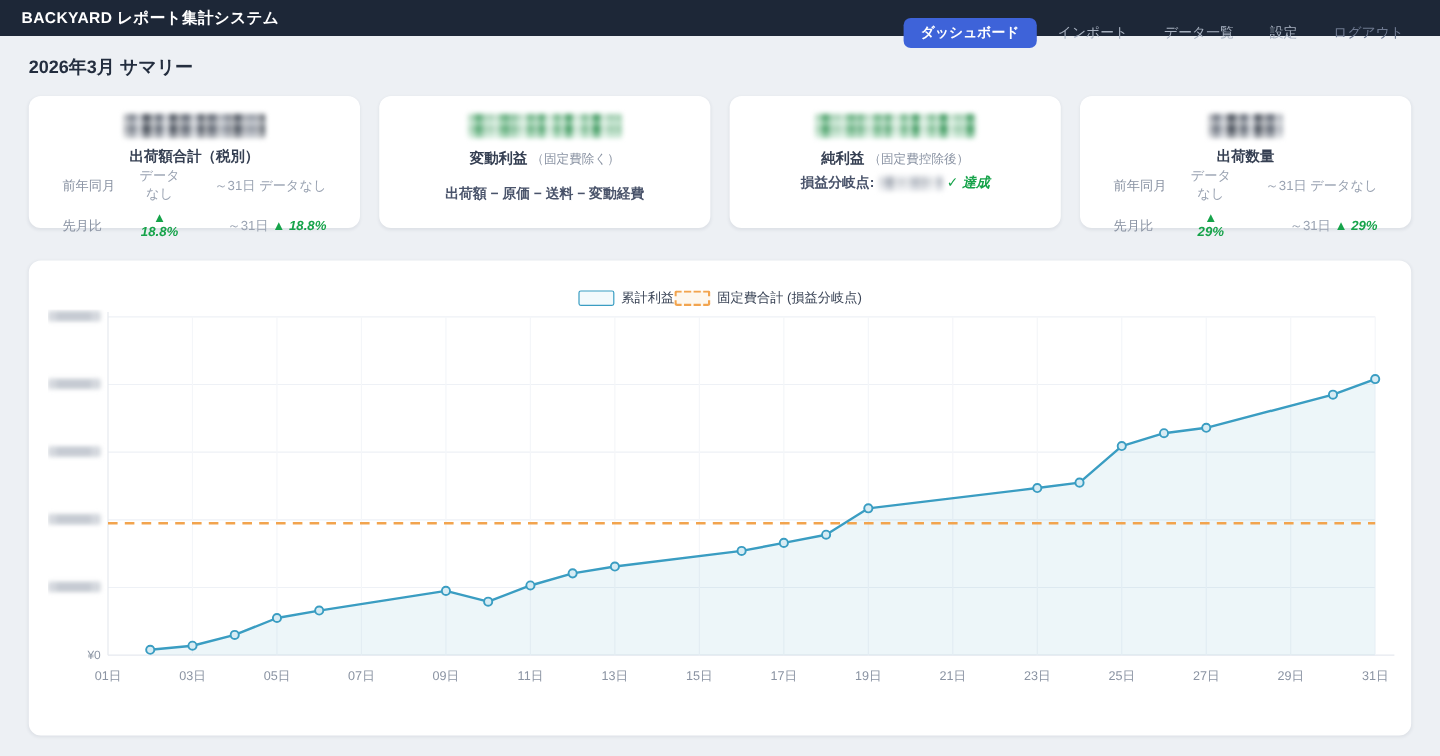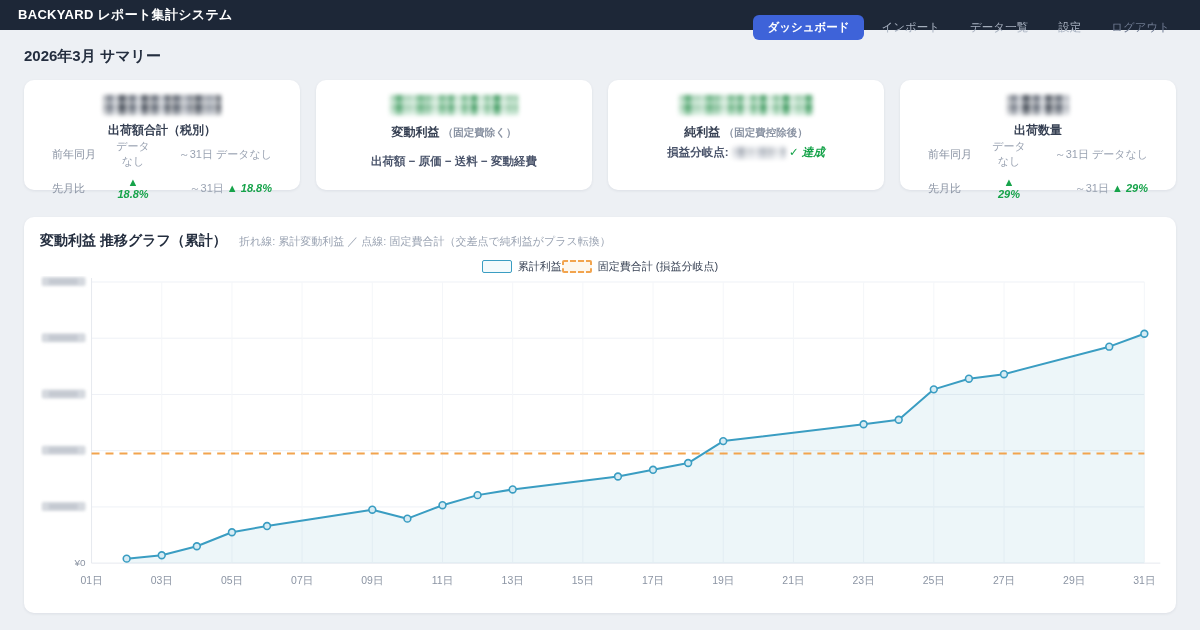--- a/index.html
+++ b/index.html
@@ -22,21 +22,21 @@
   
   main { padding:0 24px; }
   .page-heading { font-size:15px; font-weight:bold; color:#242e3f; margin:17px 0 14px; }
   .cards { display:grid; grid-template-columns:repeat(4,1fr); gap:16px; }
   .card {
     background:#fff; border-radius:10px; padding:12px 28px; height:110px;
     box-shadow:0 1px 3px rgba(25,35,60,.08); display:flex; flex-direction:column;
   }
   .card-value { text-align:center; height:22px; margin-top:3px; }
   .card-label { text-align:center; font-size:12px; font-weight:bold; color:#353f52; margin-top:7px; }
-  .card-label .sub { font-weight:bold; color:#8a93a3; font-size:10.5px;margin-top:36px; }
+  .card-label .sub { font-weight:normal; color:#8a93a3; font-size:10.5px;margin-top:36px; }
   .card-rows { margin-top:auto; display:flex; flex-direction:column; gap:7px; font-size:11px; padding-bottom:2px; }
   .crow { display:flex; align-items:center; }
   .cl { color:#8a93a3; width:64px; }
   .cc { flex:1; text-align:center; }
   .cr { width:122px; text-align:right; }
   .muted { color:#9aa3b2; }
   .green { color:#16a34a; font-weight:bold;font-style:italic; }
   .formula { margin-top:13px; text-align:center; font-size:11.5px; color:#49536a; font-weight:bold; }
   .kv { margin-top:5px; text-align:center; font-size:11.5px; color:#49536a; font-weight:bold; }
   .kv:first-of-type { margin-top:12px; }
@@ -143,24 +143,20 @@
         <div class="crow">
           <span class="cl">先月比</span>
           <span class="cc green">▲ 29%</span>
           <span class="cr"><span class="muted">～31日 </span><span class="green">▲ 29%</span></span>
         </div>
       </div>
     </div>
   </section>
 
   <section class="card chart-card">
-    <div class="chart-head">
-      <span class="chart-title">変動利益 推移グラフ（累計）</span>
-      <span class="chart-subtitle">折れ線: 累計変動利益 ／ 点線: 固定費合計（交差点で純利益がプラス転換）</span>
-    </div>
     <div class="legend">
       <span class="legend-item">
         <span class="lg-box lg-line"></span>
         <span>累計利益</span>
       </span>
       <span class="legend-item">
         <span class="lg-box lg-dash"></span>
         <span>固定費合計 (損益分岐点)</span>
       </span>
     </div>

